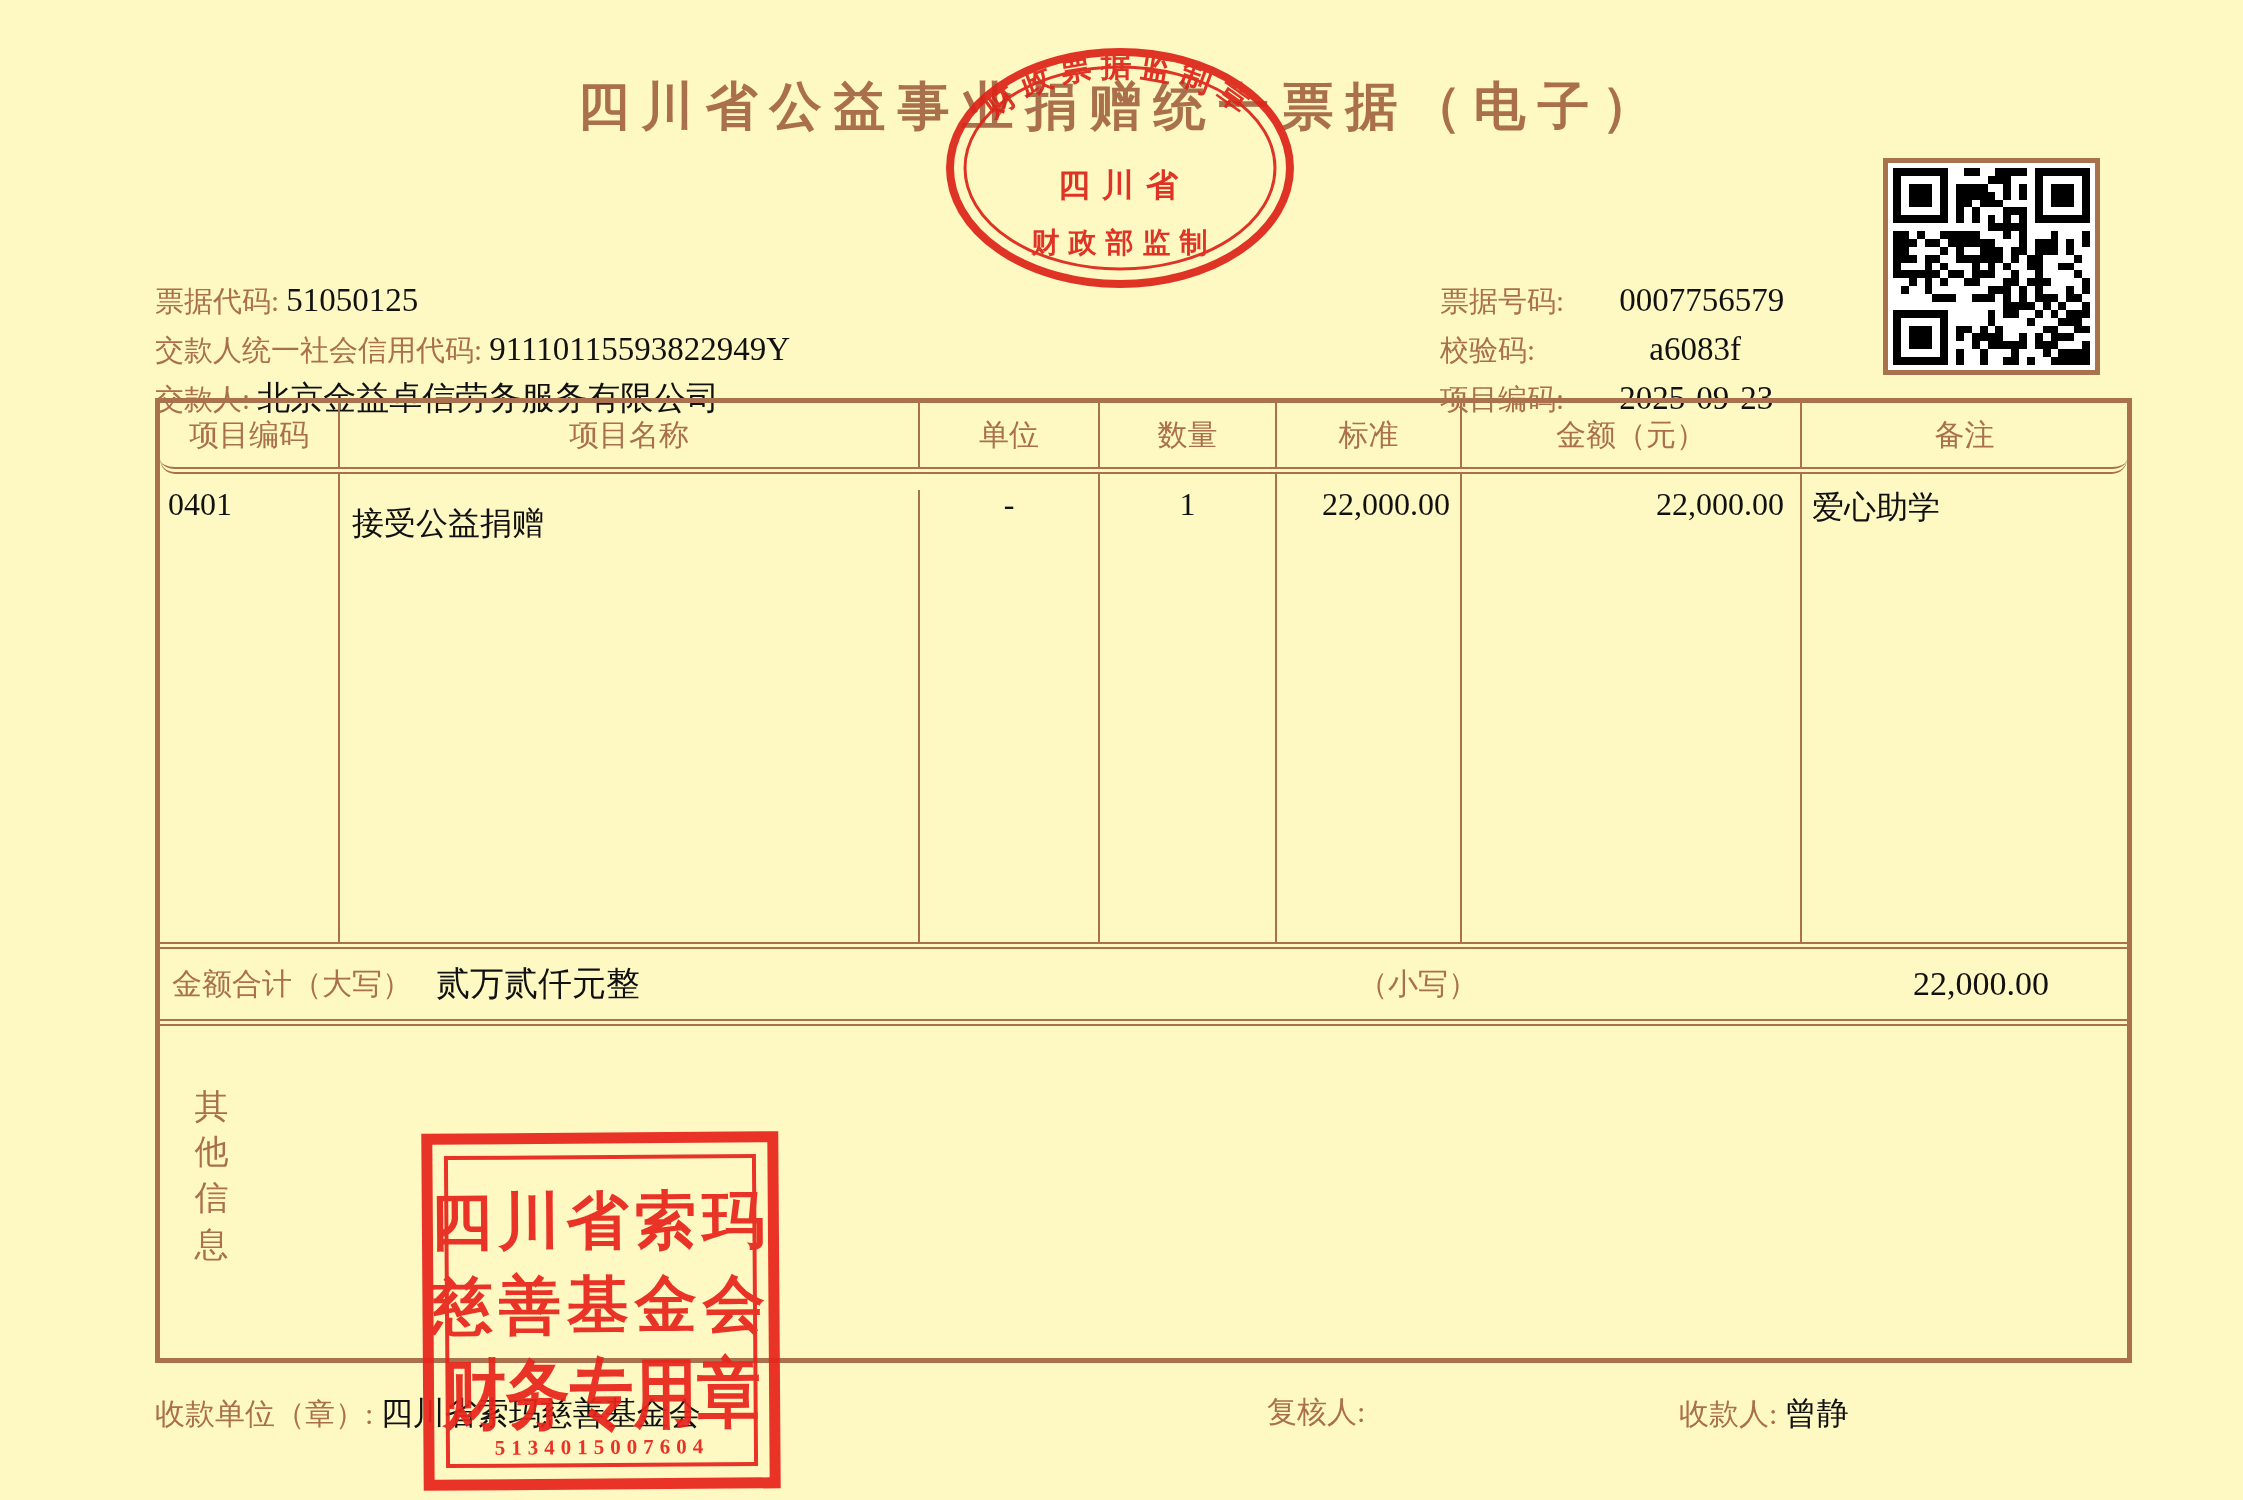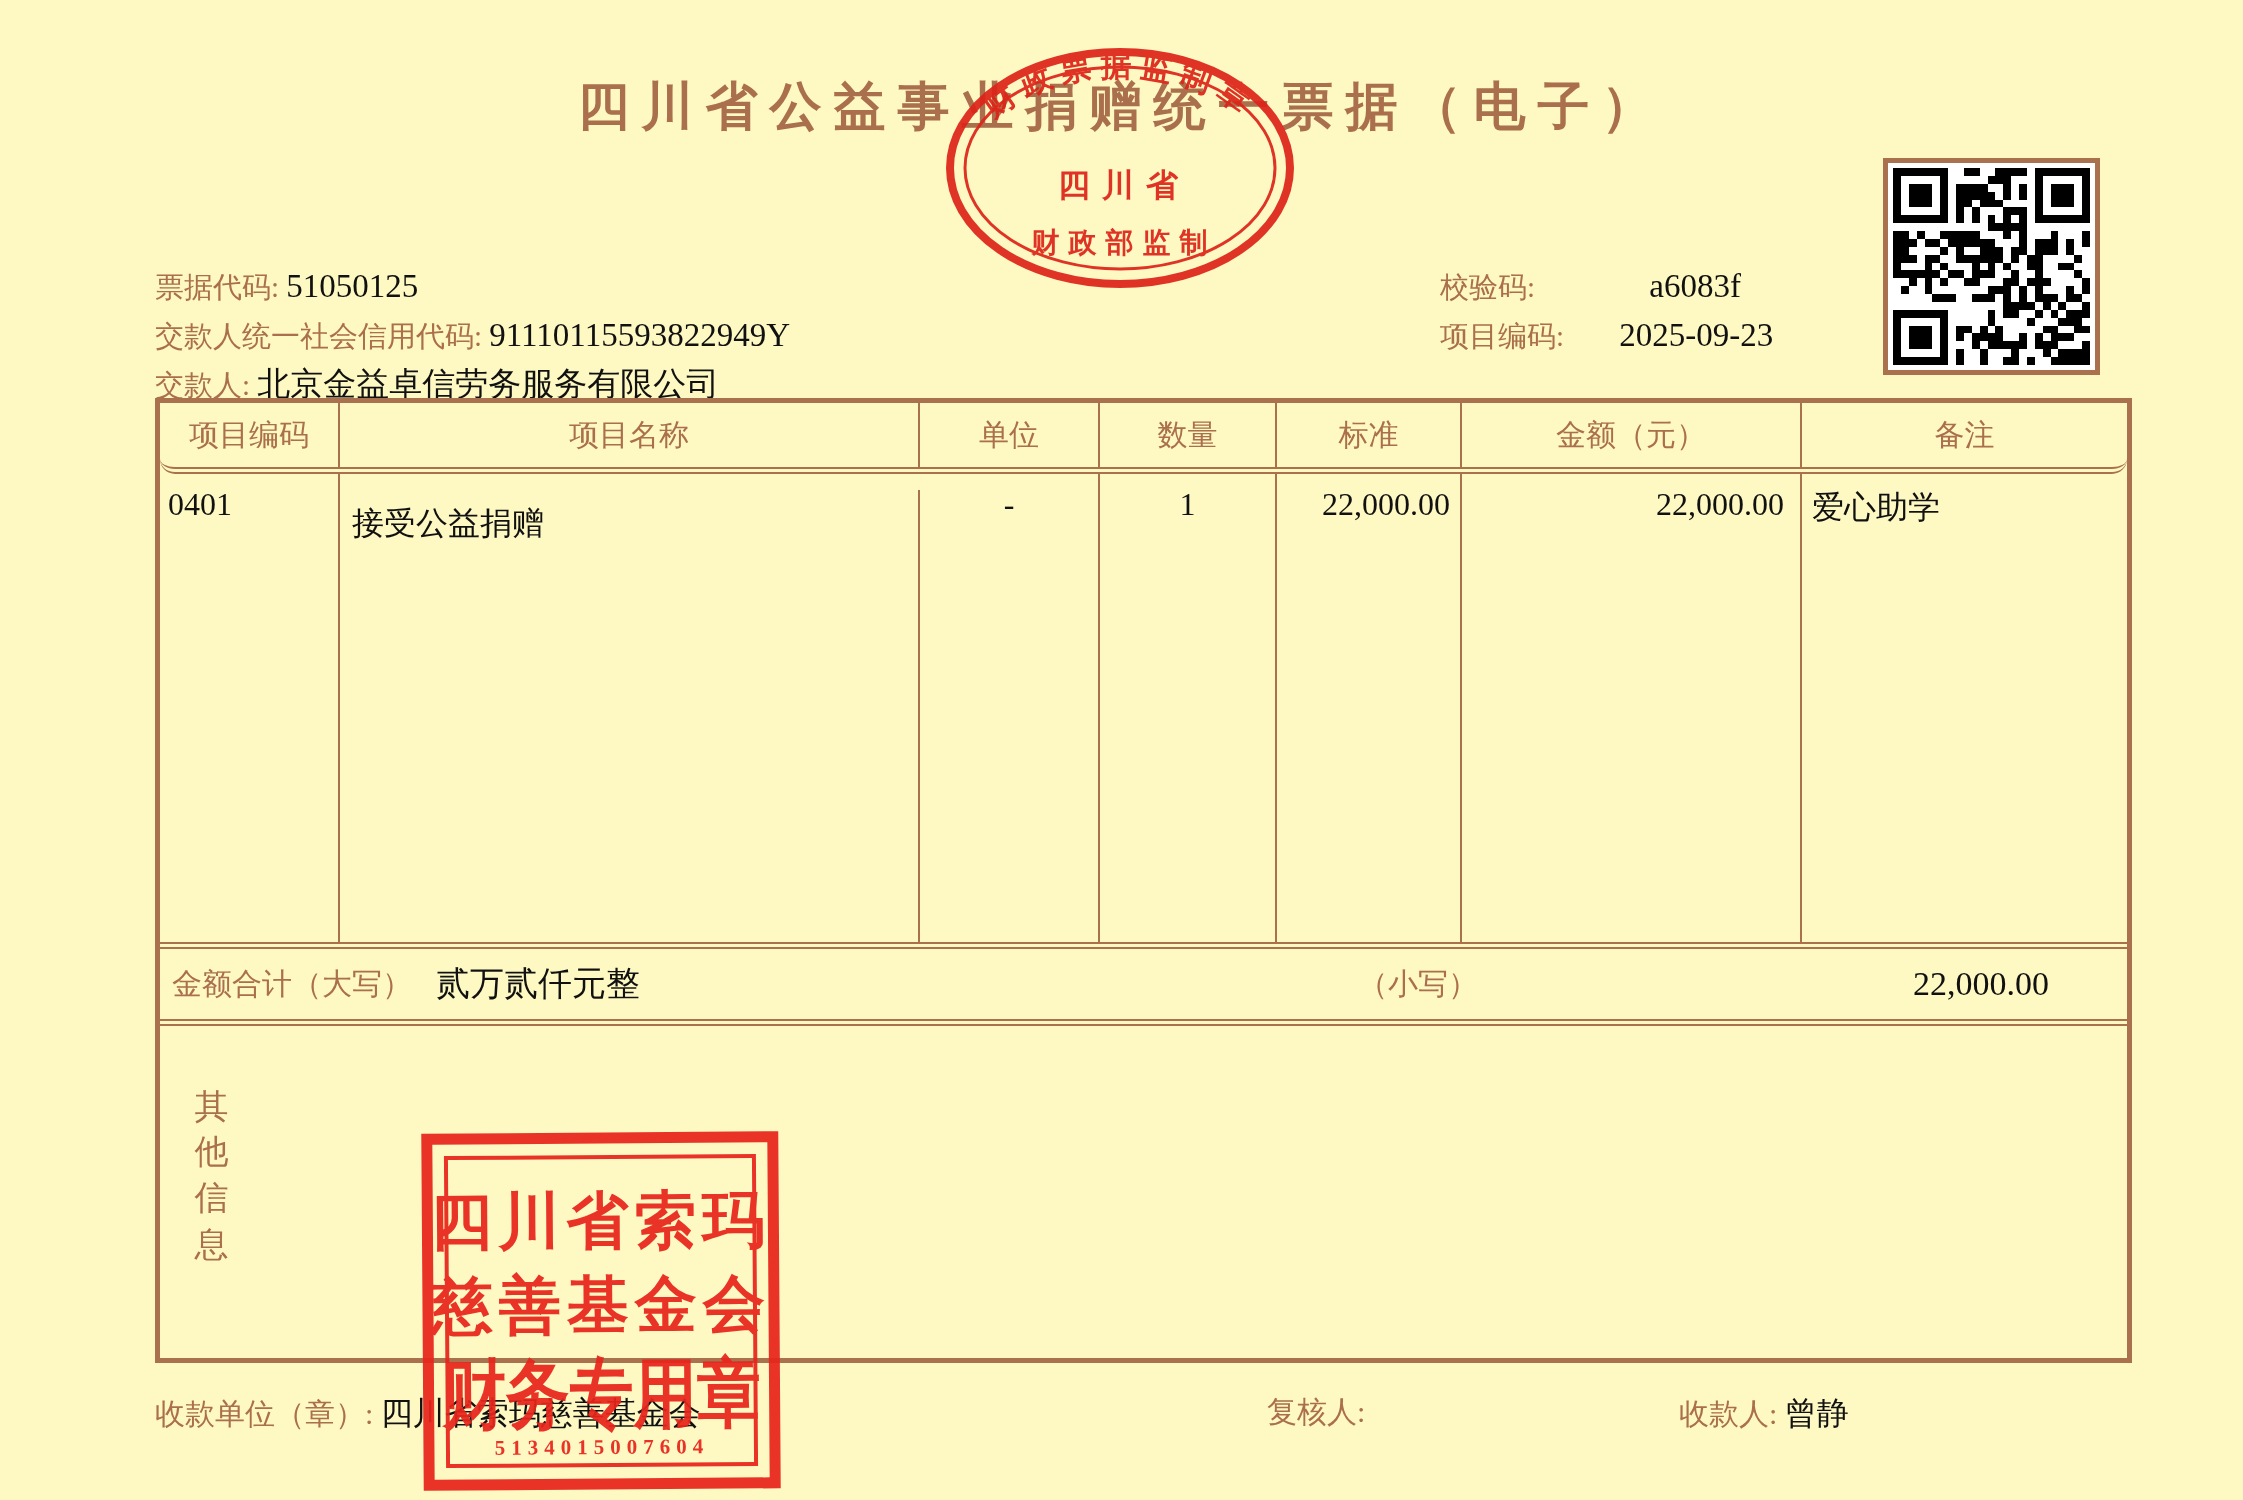--- a/index.html
+++ b/index.html
@@ -14,21 +14,21 @@
   }
   
   .oval-stamp{position:absolute;left:940px;top:44px;width:360px;height:252px;z-index:5;opacity:.92;}
   
   .qr-frame{
     position:absolute;left:1883px;top:158px;width:217px;height:217px;
     border:5px solid #a9714e;background:#fff;padding:5px;box-sizing:border-box;
   }
   .qr-frame svg{width:100%;height:100%;display:block;}
   
-  .info{position:absolute;top:262px;font-size:29px;line-height:48px;}
+  .info{position:absolute;top:276px;font-size:29px;line-height:48px;}
   .info-left{left:155px;}
   .info-right{left:1440px;}
   .info .lbl{color:#aa6f4c;}
   .info .val{color:#111;font-size:33px;}
   .info-right .lbl{display:inline-block;min-width:172px;}
   .info-right .line-check .val{margin-left:30px;}
   
   .bill-table{
     position:absolute;left:155px;top:398px;width:1977px;height:965px;
     border:5px solid #a9714e;box-sizing:border-box;background:transparent;
@@ -425,20 +425,24 @@
       <span class="lbl">交款人统一社会信用代码:</span>
       <span class="val">91110115593822949Y</span>
     </div>
     <div>
       <span class="lbl">交款人:</span>
       <span class="val">北京金益卓信劳务服务有限公司</span>
     </div>
   </div>
 
   <div class="info info-right">
+    <div>
+      <span class="lbl">票据号码:</span>
+      <span class="val">0007756579</span>
+    </div>
     <div class="line-check">
       <span class="lbl">校验码:</span>
       <span class="val">a6083f</span>
     </div>
     <div>
       <span class="lbl">项目编码:</span>
       <span class="val">2025-09-23</span>
     </div>
   </div>
 

